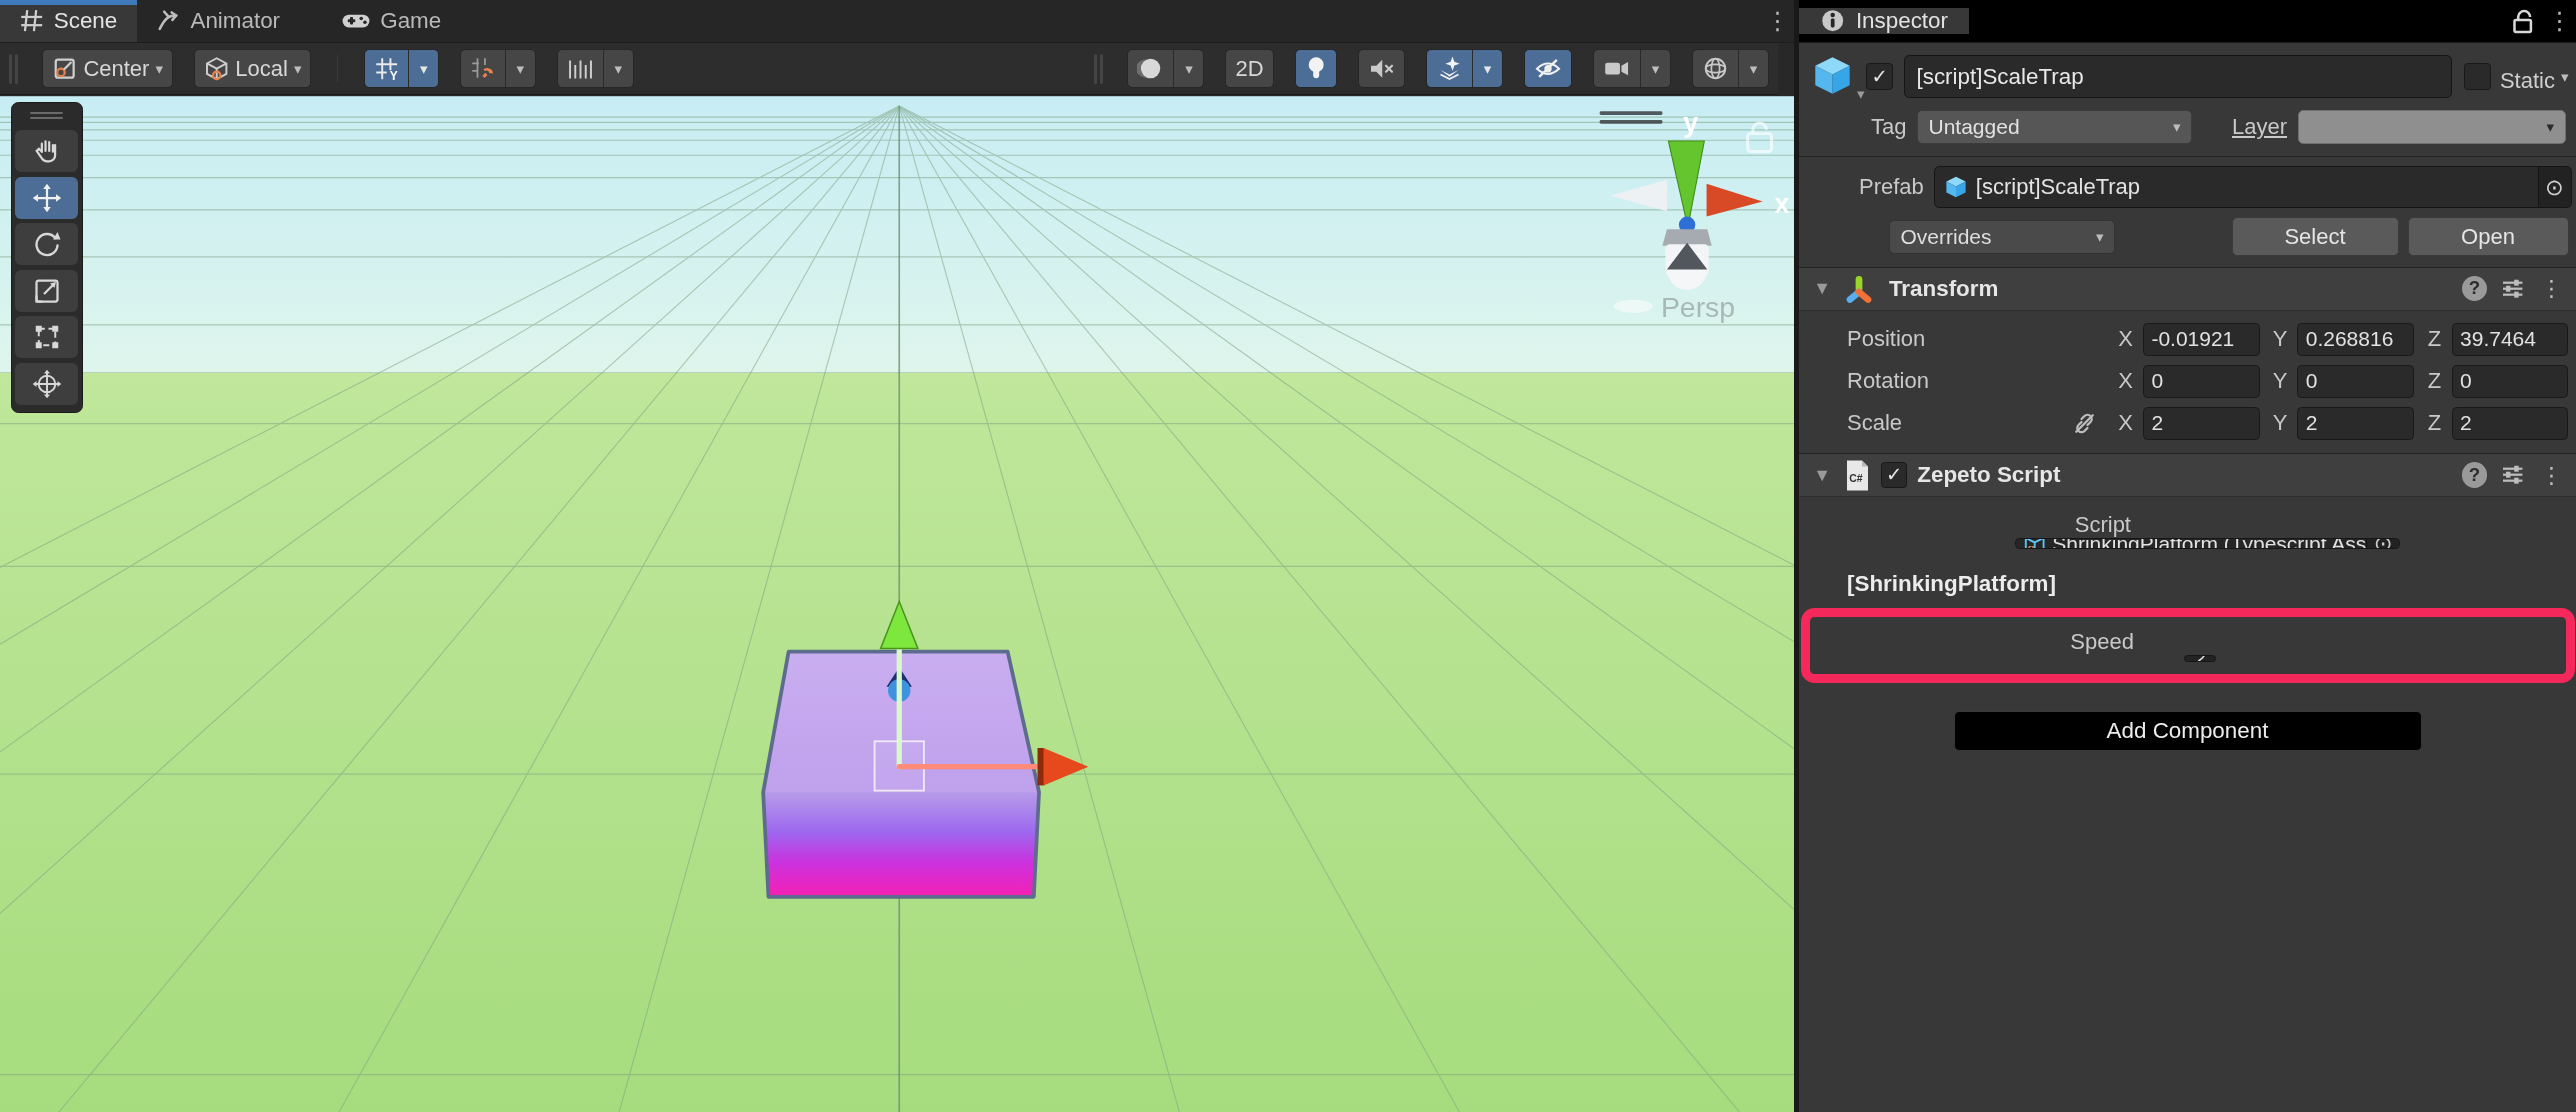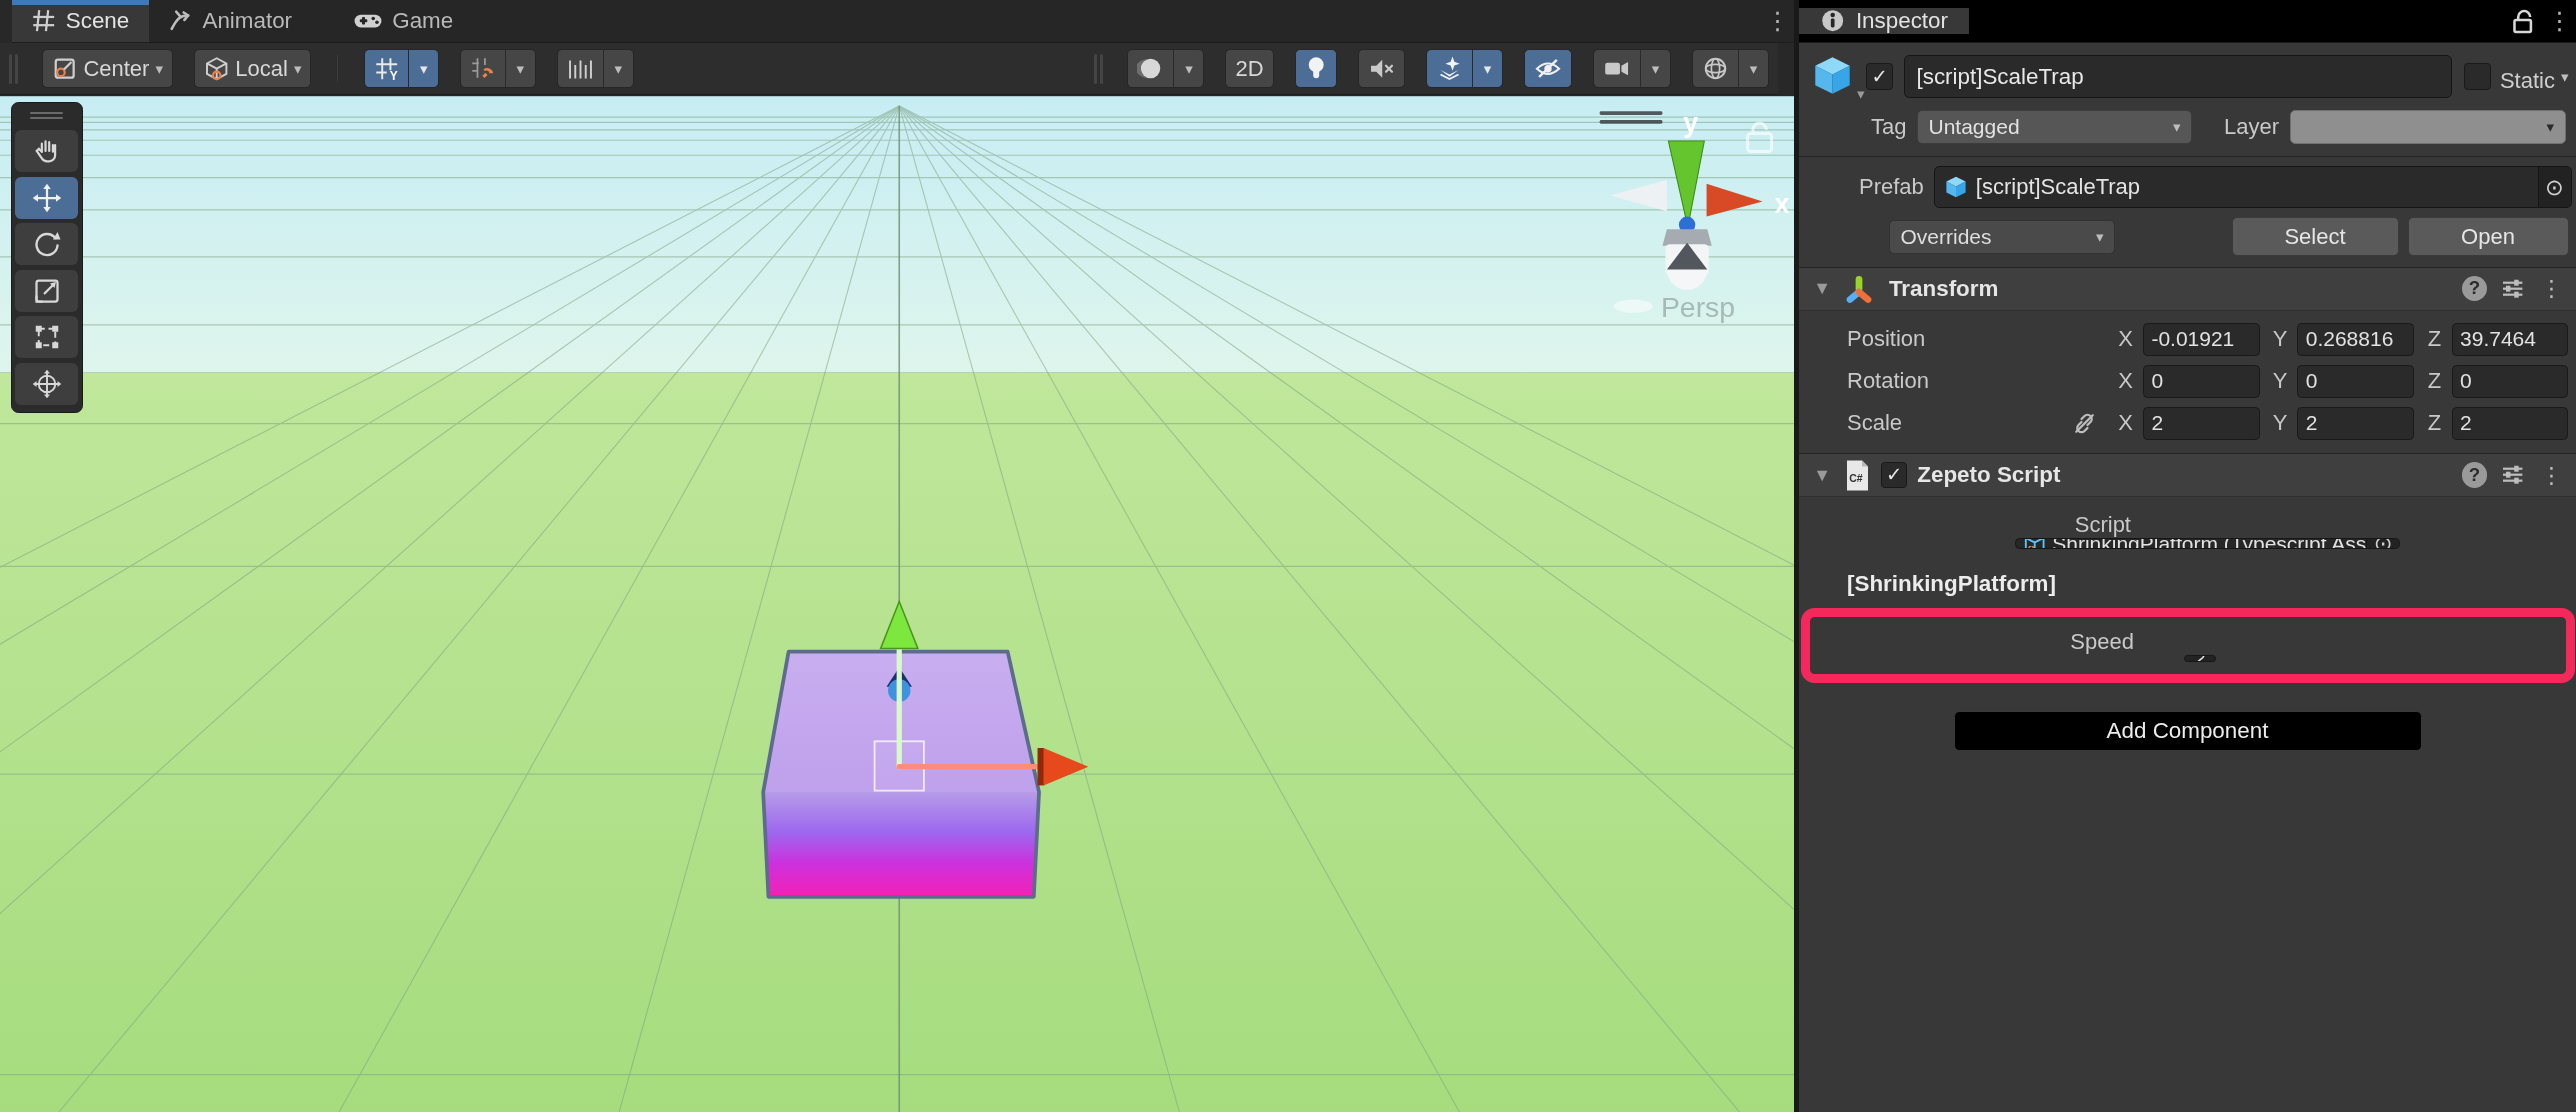--- a/index.html
+++ b/index.html
@@ -4,21 +4,21 @@
 <style>
   * { margin:0; padding:0; box-sizing:border-box; }
   html,body { background:#1c1c1c; }
   .page {
     position:relative; width:2576px; height:1112px; overflow:hidden;
     background:#282828; font-family:"Liberation Sans", sans-serif;
     color:#d4d4d4; -webkit-font-smoothing:antialiased;
   }
   
   .scene-panel { position:absolute; left:0; top:0; width:1794px; height:1112px; }
-  .tabbar { position:absolute; left:12px; top:0; right:0; height:43px; background:#262626; display:flex; align-items:stretch; border-bottom:0.7px solid #1d1d1d; }
+  .tabbar { position:absolute; left:0; top:0; right:0; height:43px; background:#262626; display:flex; align-items:stretch; border-bottom:0.7px solid #1d1d1d; }
   .tab { position:relative; display:flex; align-items:center; gap:9px; padding:0 19.4px; font-size:22.4px; color:#b9b9b9; }
   .tab.active { background:#383838; color:#e4e4e4; }
   .tab-accent { position:absolute; left:0; top:0; right:0; height:4.5px; background:#3e79bb; }
   .tabbar-spacer { flex:1; }
   .kebab { width:33px; display:flex; align-items:center; justify-content:center; font-size:24px; color:#b5b5b5; }
   .toolbar { position:absolute; left:0; top:43px; right:16px; height:52px; background:#2d2d2d; border-bottom:0.7px solid #1e1e1e; display:flex; align-items:center; padding:0 9px; gap:21px; }
   .drag-dots { width:12px; height:30px; display:flex; gap:3px; }
   .drag-dots i { width:3px; height:100%; background:#454545; border-radius:1.5px; }
   .tbtn { height:39px; background:#464646; border:0.7px solid #262626; border-radius:5.2px; display:flex; align-items:center; padding:0 9px; gap:6px; font-size:22px; color:#d8d8d8; }
   .tsplit { height:39px; display:flex; border:0.7px solid #262626; border-radius:5.2px; overflow:hidden; }
@@ -493,21 +493,21 @@
         <div class="cbox empty"></div>
         <span class="static-lbl">Static</span>
         <span class="caret">▾</span>
       </div>
       <div class="go-row2">
         <span class="lab">Tag</span>
         <div class="dd dd-tag">
           <span>Untagged</span>
           <span class="caret">▾</span>
         </div>
-        <span class="lab" style="margin-left:32px;">Layer</span>
+        <span class="lab" style="margin-left:40px;text-decoration:underline;">Layer</span>
         <div class="dd dd-layer">
           <span></span>
           <span class="caret">▾</span>
         </div>
       </div>
     </div>
 
     <div class="prefab-sec">
       <div class="prefab-row">
         <span class="lab">Prefab</span>

